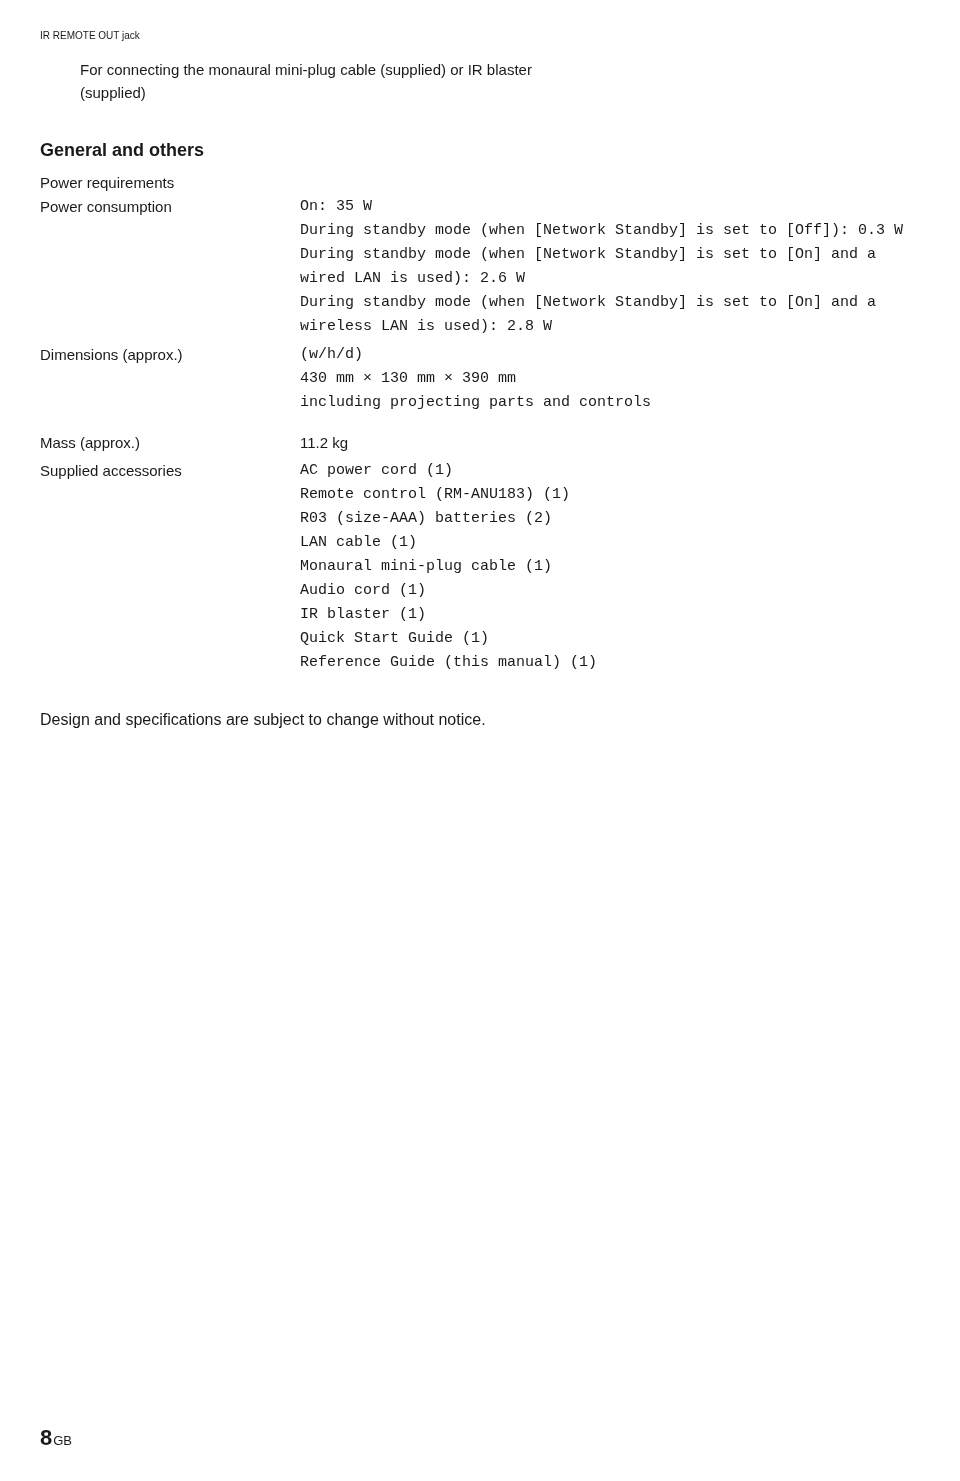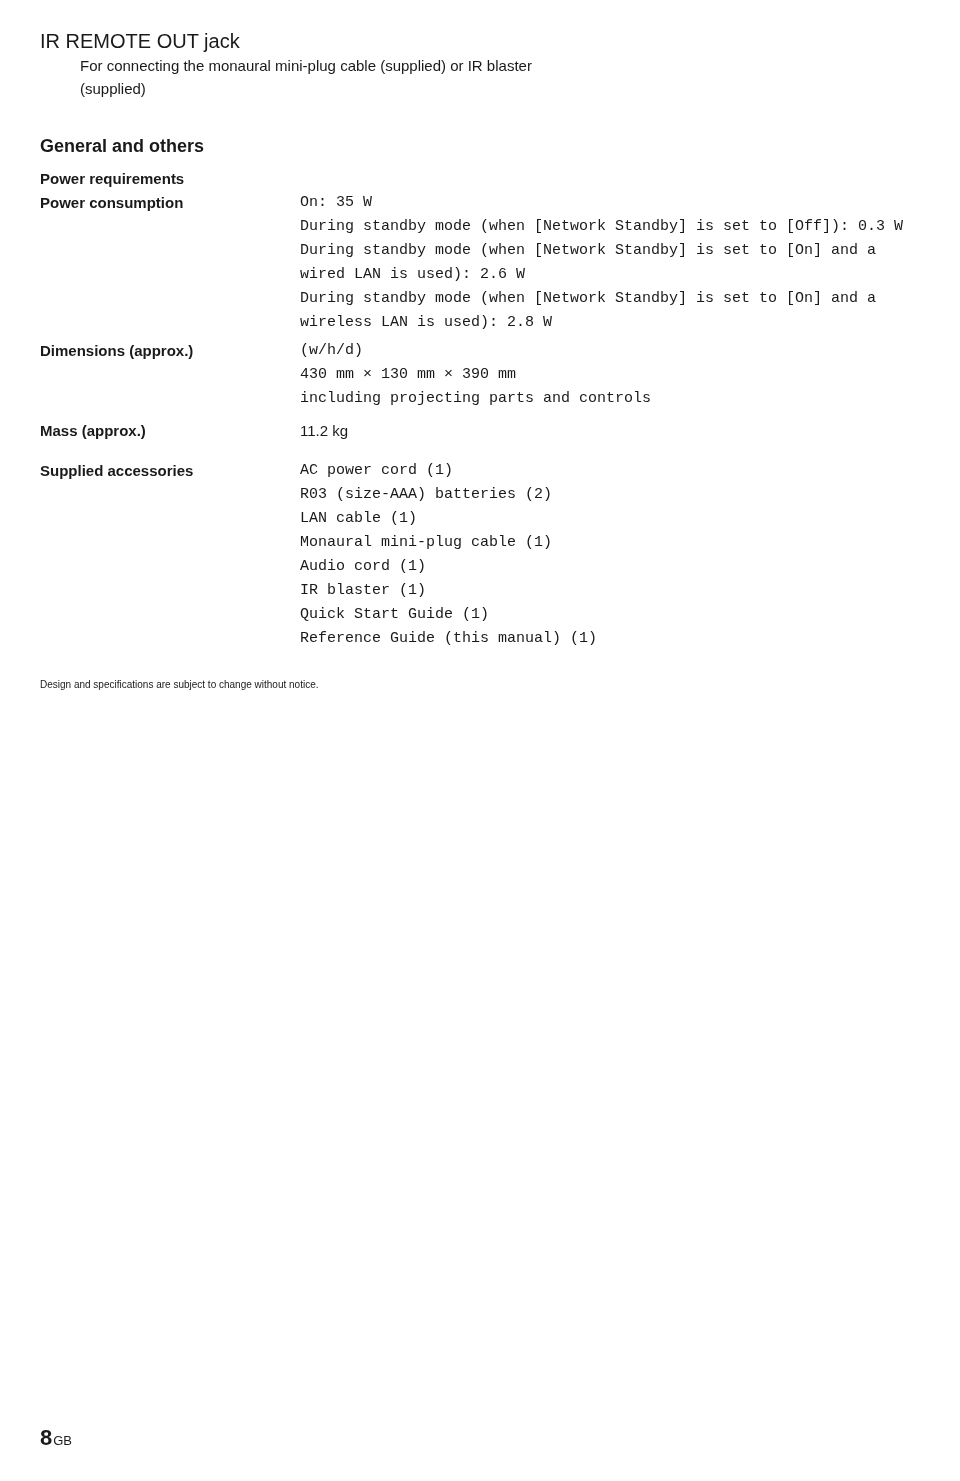--- a/index.html
+++ b/index.html
@@ -17,23 +17,23 @@
       min-height: 1481px;
       position: relative;
     }
 
     .page-container {
       padding: 30px 40px 80px 40px;
       max-width: 960px;
     }
 
     .ir-jack-title {
-      font-size: 20px;
+      font-size: 10px;
       font-weight: normal;
-      margin-bottom: 2px;
+      margin-bottom: 18px;
     }
 
     .ir-jack-desc {
       font-size: 15px;
       font-weight: normal;
       padding-left: 40px;
       line-height: 1.5;
       margin-bottom: 36px;
     }
 
@@ -46,21 +46,21 @@
 
     .spec-row {
       display: flex;
       margin-bottom: 0;
       line-height: 1.6;
     }
 
     .spec-label {
       min-width: 220px;
       font-size: 15px;
-      font-weight: bold;
+      font-weight: normal;
       vertical-align: top;
     }
 
     .spec-value {
       font-size: 15px;
       flex: 1;
       line-height: 1.6;
     }
 
     .spec-value .sub-item {
@@ -71,22 +71,22 @@
 
     .indented-block {
       padding-left: 40px;
     }
 
     .spec-block {
       margin-bottom: 4px;
     }
 
     .design-note {
-      margin-top: 28px;
-      font-size: 10px;
+      margin-top: 36px;
+      font-size: 16px;
     }
 
     .page-footer {
       position: absolute;
       bottom: 30px;
       left: 40px;
       display: flex;
       align-items: baseline;
       gap: 1px;
     }
@@ -129,29 +129,30 @@
 
   <div class="spec-row" style="margin-top:4px;">
     <div class="spec-label">Dimensions (approx.)</div>
     <div class="spec-value indented-block">
       <span class="sub-item">(w/h/d)</span>
       <span class="sub-item">430 mm × 130 mm × 390 mm</span>
       <span class="sub-item">including projecting parts and controls</span>
     </div>
   </div>
 
-  <div class="spec-row" style="margin-top:8px;">
+  <div class="spec-row" style="margin-top:16px;">
     <div class="spec-label">Mass (approx.)</div>
     <div class="spec-value indented-block">11.2 kg</div>
   </div>
 
-  <div class="spec-row" style="margin-top:16px;">
+  <div class="spec-row" style="margin-top:4px;">
     <div class="spec-label">Supplied accessories</div>
     <div class="spec-value indented-block">
       <span class="sub-item">AC power cord (1)</span>
+      <span class="sub-item">Remote control (RM-ANU183) (1)</span>
       <span class="sub-item">R03 (size-AAA) batteries (2)</span>
       <span class="sub-item">LAN cable (1)</span>
       <span class="sub-item">Monaural mini-plug cable (1)</span>
       <span class="sub-item">Audio cord (1)</span>
       <span class="sub-item">IR blaster (1)</span>
       <span class="sub-item">Quick Start Guide (1)</span>
       <span class="sub-item">Reference Guide (this manual) (1)</span>
     </div>
   </div>
 

